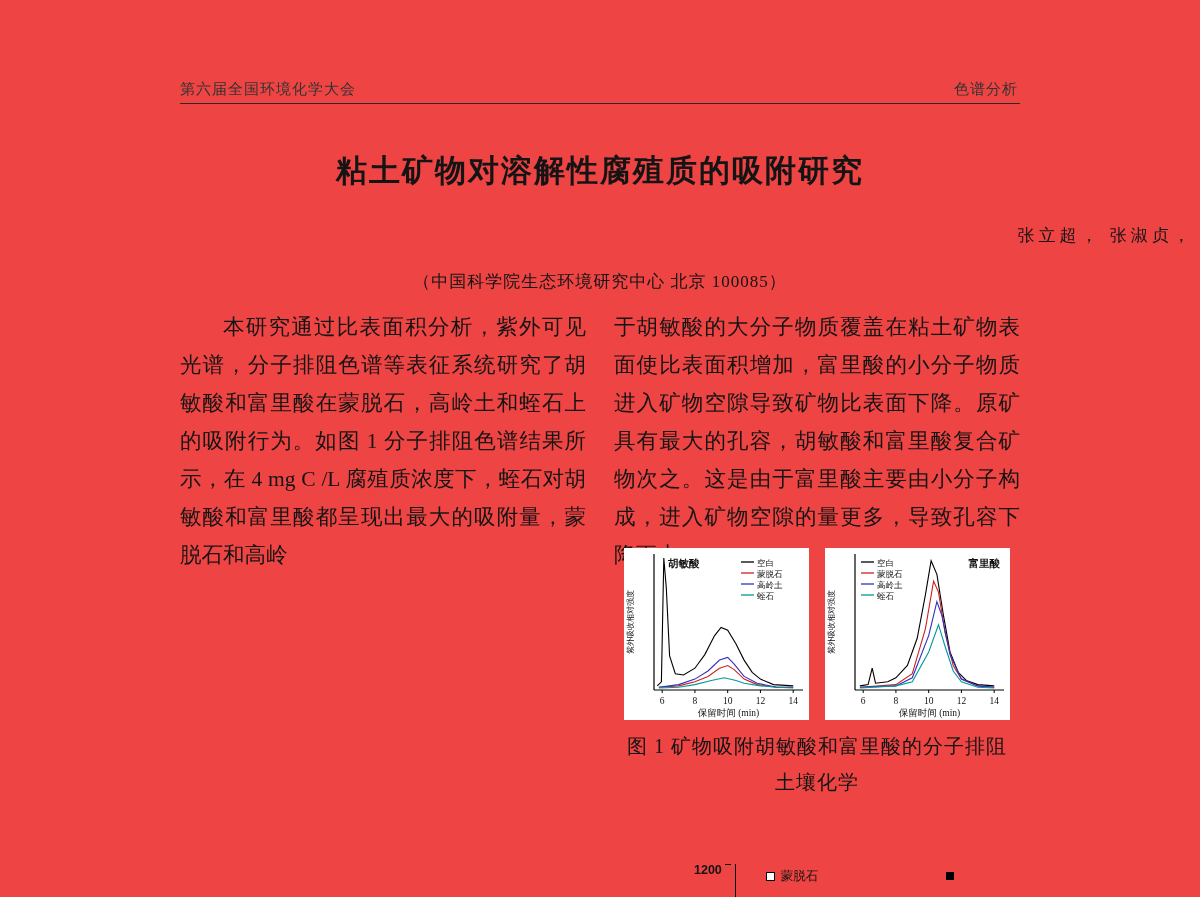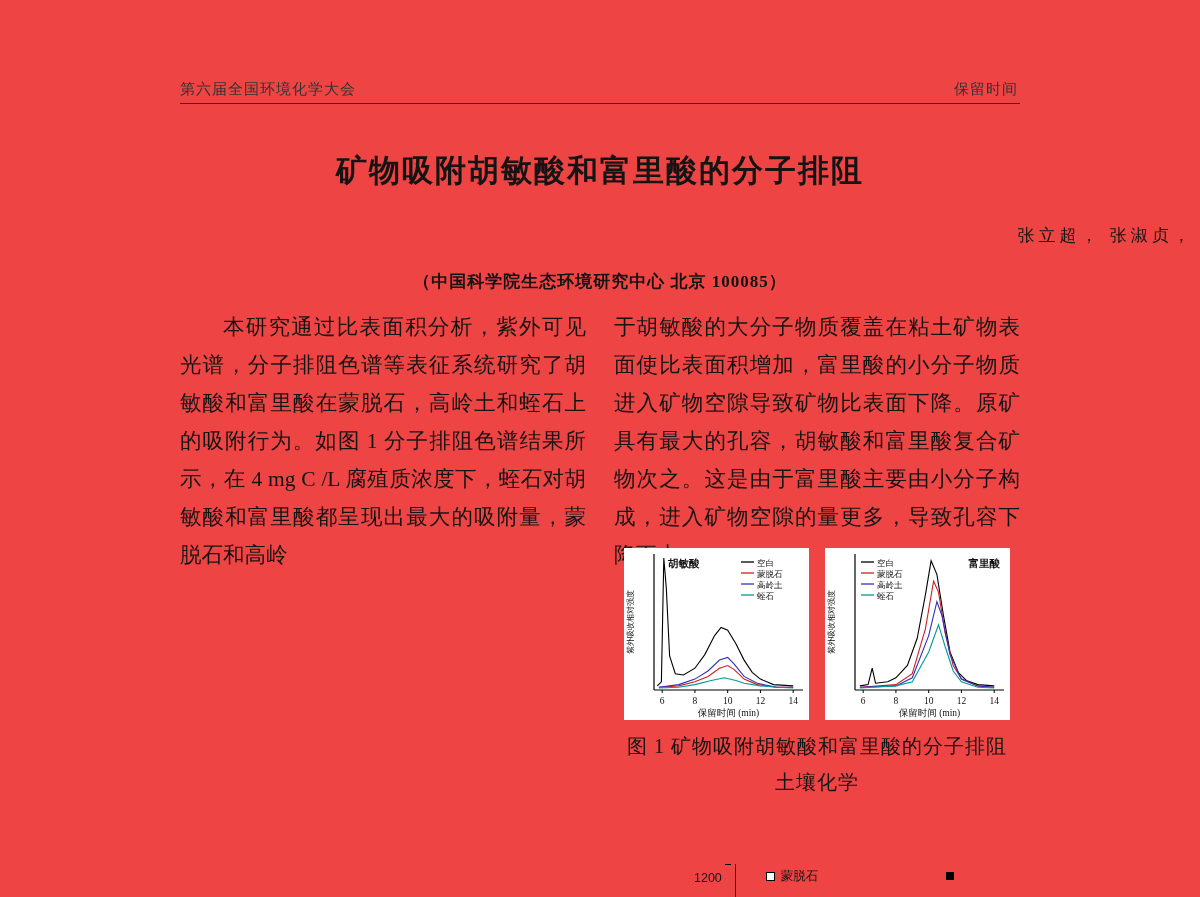--- a/index.html
+++ b/index.html
@@ -7,52 +7,52 @@
     position:relative;width:1200px;height:897px;background:#ef4444;overflow:hidden;
     font-family:"Liberation Serif", serif;color:#141414;margin:0 auto;
   }
   .header-left{position:absolute;left:180px;top:80px;font-size:15px;letter-spacing:1px;color:#333;}
   .header-right{position:absolute;right:182px;top:80px;font-size:15px;letter-spacing:1px;color:#333;}
   .header-rule{position:absolute;left:180px;right:180px;top:103px;border-top:1.5px solid #2a2a2a;height:0;}
   .title{position:absolute;left:0;width:100%;top:150px;text-align:center;
          font-size:31px;font-weight:bold;letter-spacing:2px;}
   .authors{position:absolute;left:0;width:100%;top:224px;text-align:right;
            font-size:17px;letter-spacing:4px;margin-left:44px;}
-  .affil{position:absolute;left:0;width:100%;top:270px;text-align:center;font-size:17px;letter-spacing:1px;font-weight:bold;}
+  .affil{position:absolute;left:0;width:100%;top:270px;text-align:center;font-size:17px;letter-spacing:1px;}
   .col{position:absolute;top:308px;width:406px;font-size:21.5px;line-height:38px;
        text-align:justify;text-justify:inter-character;}
   #leftcol{left:180px;}
   #rightcol{left:614px;}
   .col p{margin:0;text-indent:2em;}
   .col p.noindent{text-indent:0;}
   .figure{position:absolute;left:614px;top:548px;width:406px;text-align:center;}
   .charts{display:flex;justify-content:center;gap:16px;}
   .charts svg{display:block;background:#fff;}
   svg text{font-family:"Liberation Serif", serif;fill:#111;}
   .caption{margin-top:8px;font-size:20px;line-height:36px;letter-spacing:1px;}
   .fig2{position:absolute;left:694px;top:864px;display:flex;align-items:flex-start;
         font-size:12.5px;font-family:"Liberation Sans", sans-serif;}
-  .f2tick{margin-top:8px;line-height:12px;}
+  .f2tick{margin-top:0;line-height:12px;font-weight:bold;}
   .f2tickmark{display:inline-block;width:6px;border-top:1px solid #000;margin:0 0 3px 3px;}
   .f2plot{border-left:1.5px solid #000;margin-left:4px;width:238px;height:60px;position:relative;}
   .f2legend{position:absolute;left:30px;top:4px;display:flex;gap:6px;align-items:center;}
   .sq-hollow{width:7px;height:7px;border:1.2px solid #000;background:#fff;display:inline-block;}
   .sq-solid{width:8px;height:8px;background:#000;display:inline-block;}
   .f2marker{position:absolute;right:20px;top:8px;}
 </style>
 </head>
 <body>
 
 <div class="page">
 
   <div class="header-left">第六届全国环境化学大会</div>
-  <div class="header-right">保留时间</div>
+  <div class="header-right">色谱分析</div>
   <div class="header-rule"></div>
 
-  <div class="title">矿物吸附胡敏酸和富里酸的分子排阻</div>
+  <div class="title">粘土矿物对溶解性腐殖质的吸附研究</div>
   <div class="authors">张立超，  张淑贞，  罗磊</div>
   <div class="affil">（中国科学院生态环境研究中心  北京  100085）</div>
 
   <div class="col" id="leftcol">
     <p>本研究通过比表面积分析，紫外可见光谱，分子排阻色谱等表征系统研究了胡敏酸和富里酸在蒙脱石，高岭土和蛭石上的吸附行为。如图 1 分子排阻色谱结果所示，在 4 mg C /L 腐殖质浓度下，蛭石对胡敏酸和富里酸都呈现出最大的吸附量，蒙脱石和高岭</p>
   </div>
 
   <div class="col" id="rightcol">
     <p class="noindent">于胡敏酸的大分子物质覆盖在粘土矿物表面使比表面积增加，富里酸的小分子物质进入矿物空隙导致矿物比表面下降。原矿具有最大的孔容，胡敏酸和富里酸复合矿物次之。这是由于富里酸主要由小分子构成，进入矿物空隙的量更多，导致孔容下降更大。</p>
   </div>

